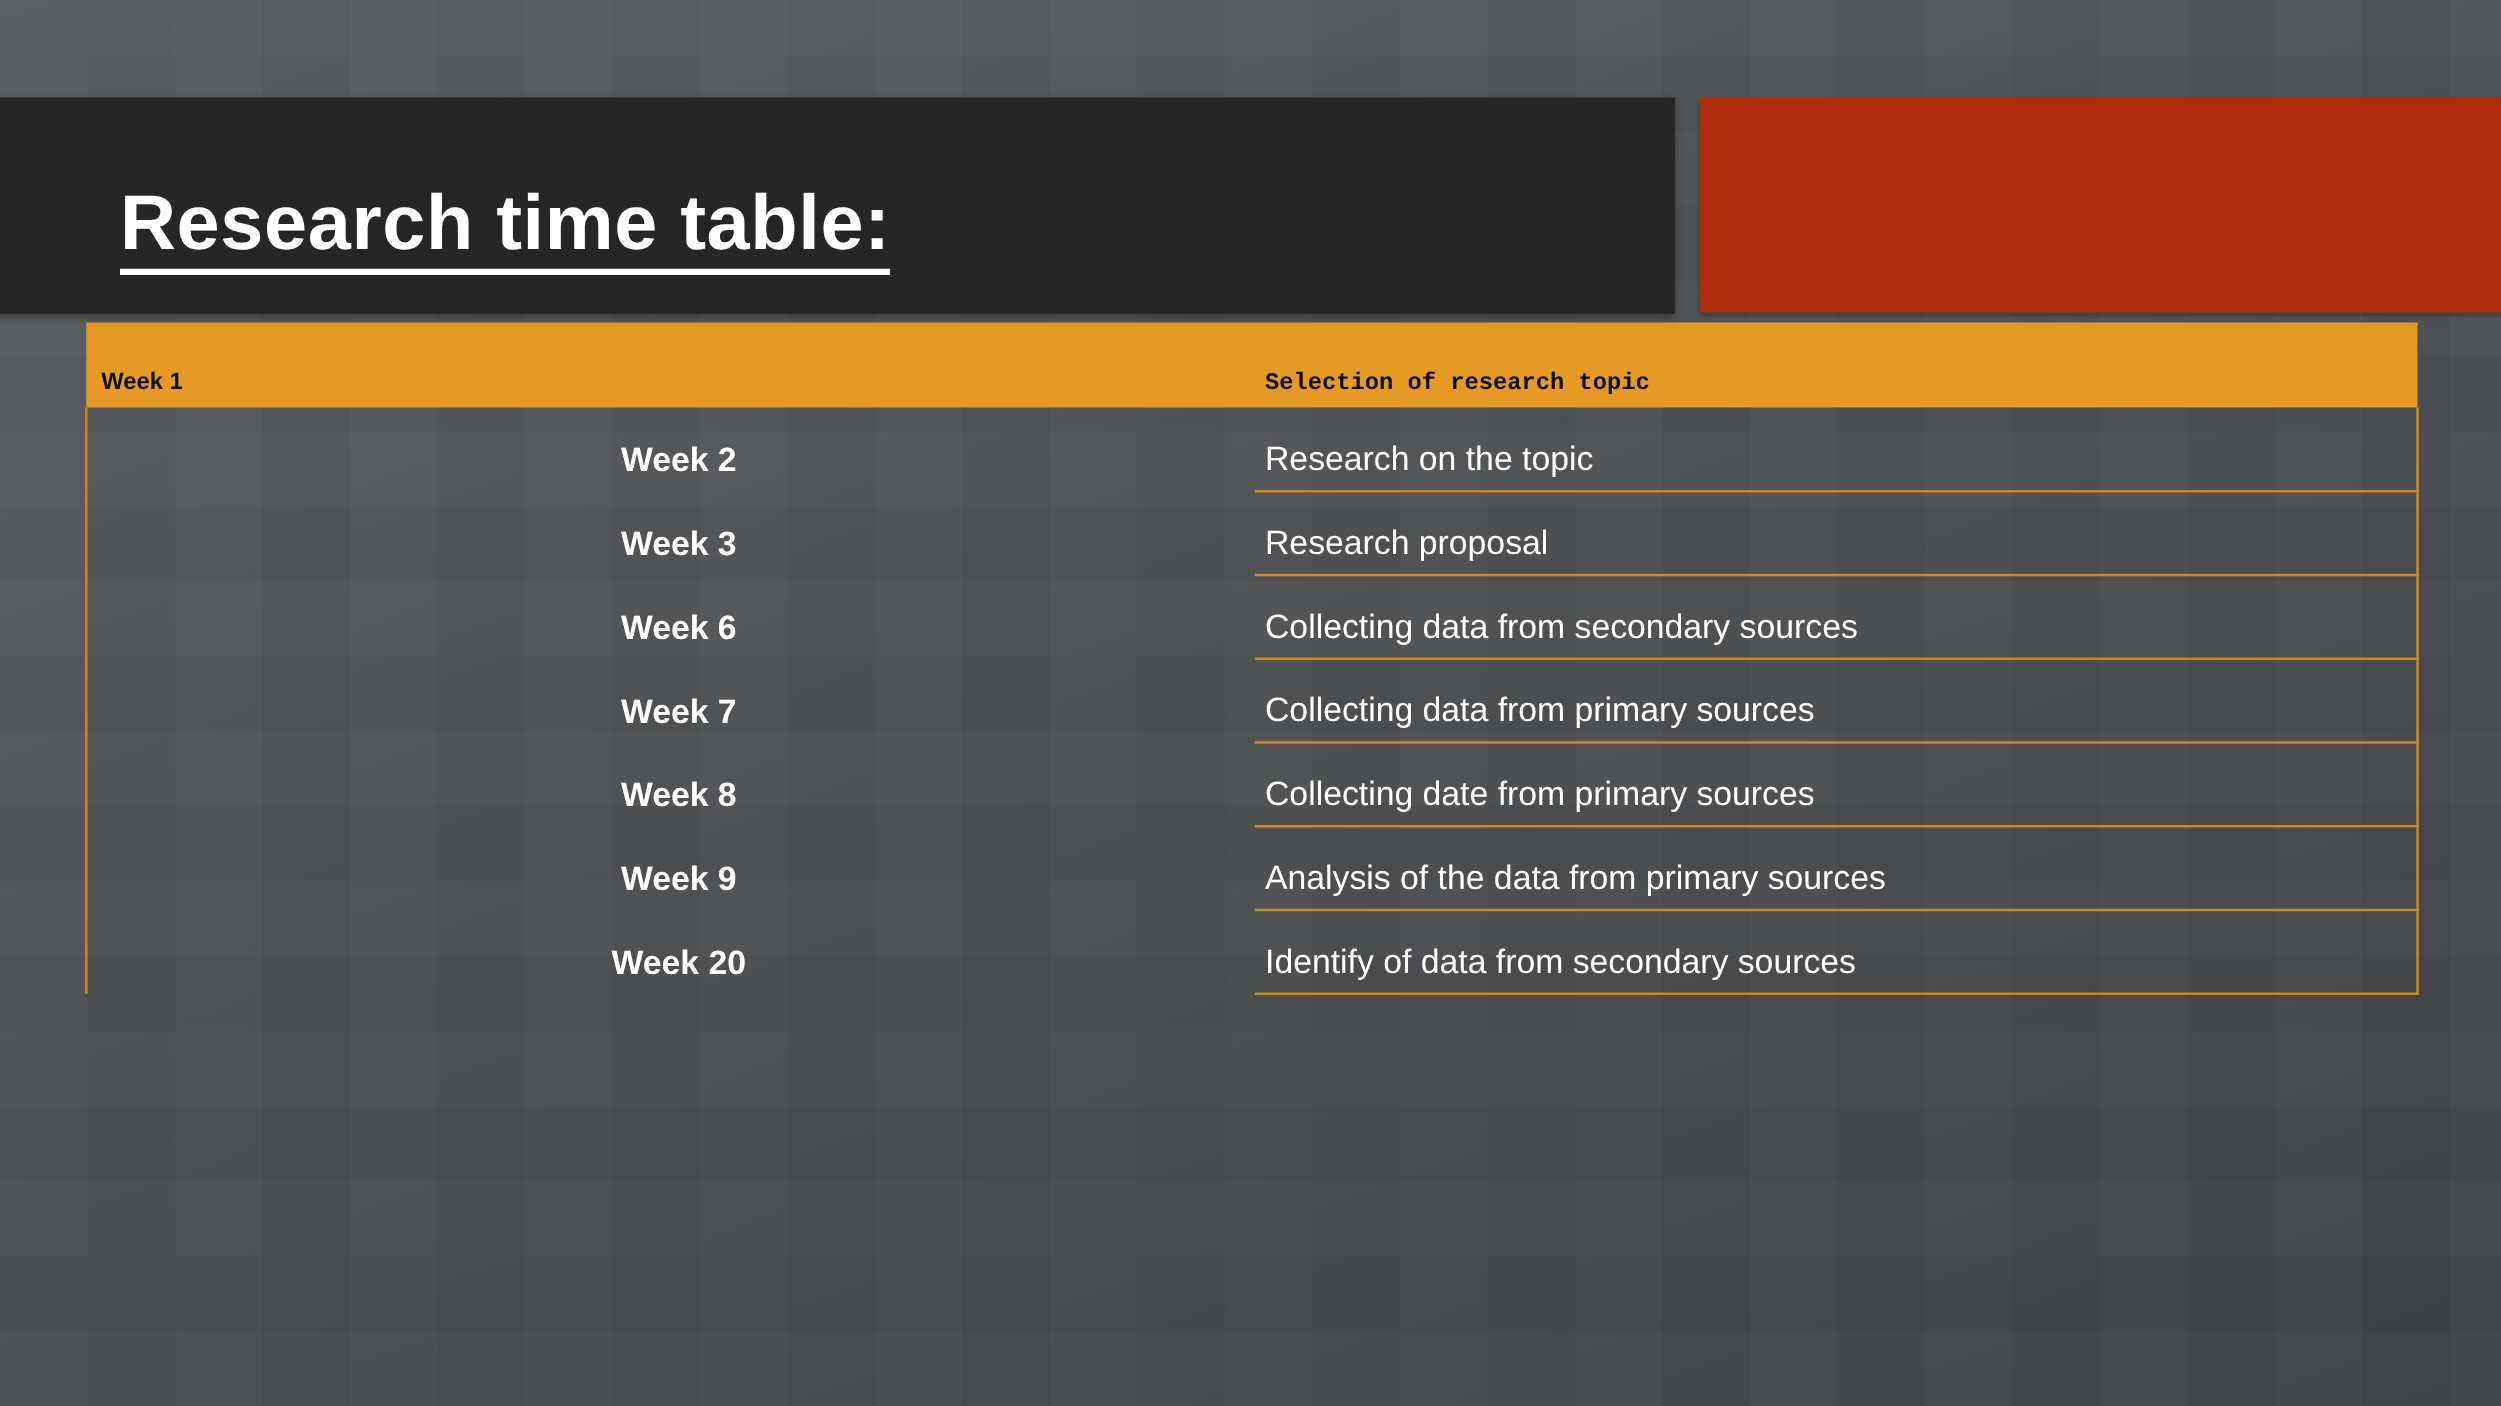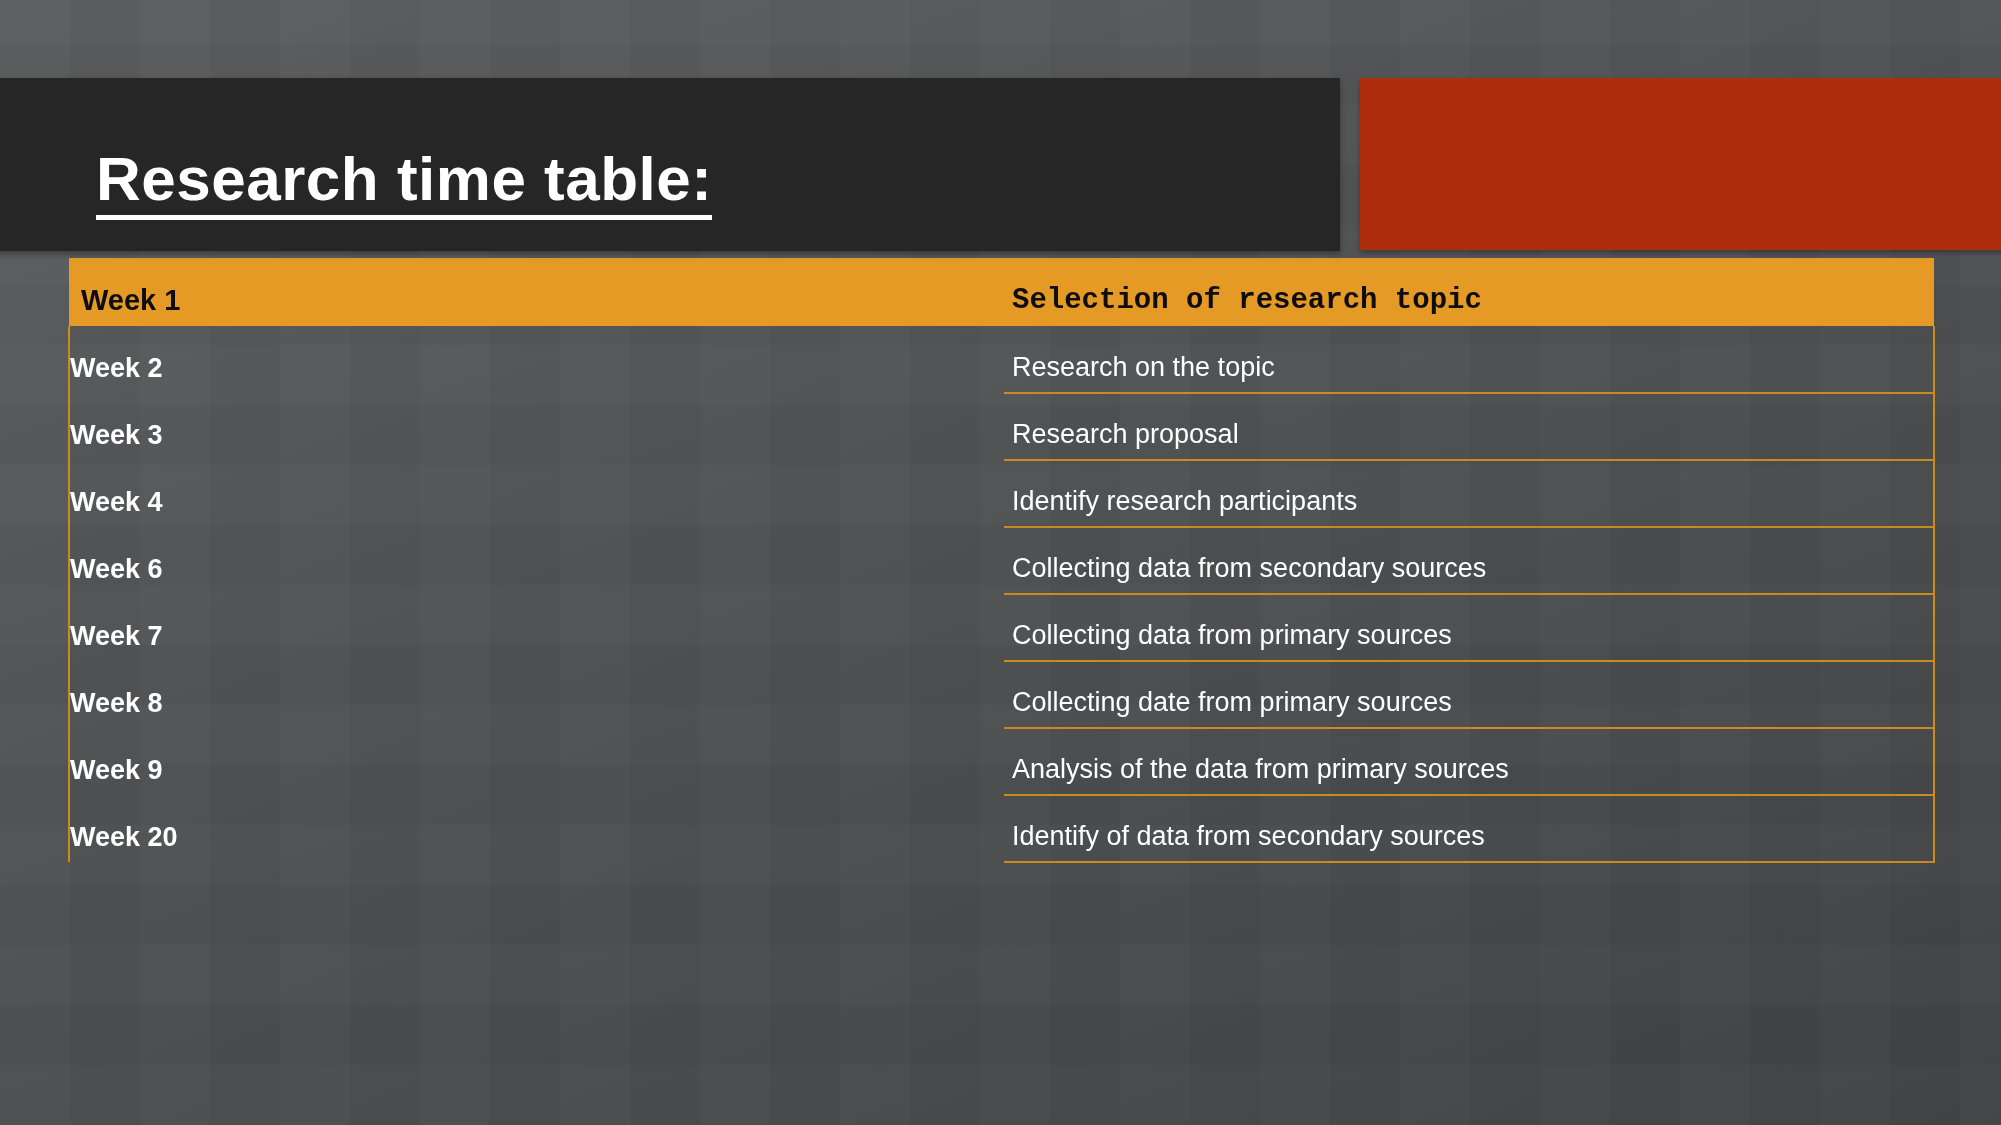--- a/index.html
+++ b/index.html
@@ -92,34 +92,35 @@
     font-size: 27px;
     color: #ffffff;
   }
 
   
   .tt-table tr.head { height: 68px; }
   .tt-table tr.head td {
     background: #E59A26;
     color: #0d0d0d;
     font-weight: bold;
-    font-size: 29px;
+    font-size: 19px;
     vertical-align: bottom;
     padding-bottom: 9px;
   }
   .tt-table tr.head td.week-cell { padding-left: 12px; }
   .tt-table tr.head td.task-cell { padding-left: 8px; font-family: Liberation Mono, monospace; }
 
   
   .tt-table tr.body td.week-cell {
     font-weight: bold;
-    padding-left: 0;
+    padding-left: 12px;
     border-left: 2px solid #C98A1E;
     vertical-align: bottom;
     padding-bottom: 9px;
+    text-align: center;
   }
   .tt-table tr.body td.task-cell {
     font-weight: normal;
     padding-left: 8px;
     vertical-align: bottom;
     padding-bottom: 9px;
     border-bottom: 2px solid #C98A1E;
     border-right: 2px solid #C98A1E;
   }
   .tt-table tr.body:last-child td.task-cell { }
@@ -166,28 +167,20 @@
 
       <tr class="body">
         <td class="week-cell">
           <span class="cell-inner">Week 3</span>
         </td>
         <td class="task-cell">
           <span class="cell-inner">Research proposal</span>
         </td>
       </tr>
 
-      <tr class="body">
-        <td class="week-cell">
-          <span class="cell-inner">Week 4</span>
-        </td>
-        <td class="task-cell">
-          <span class="cell-inner">Identify research participants</span>
-        </td>
-      </tr>
 
 
       <tr class="body">
         <td class="week-cell">
           <span class="cell-inner">Week 6</span>
         </td>
         <td class="task-cell">
           <span class="cell-inner">Collecting data from secondary sources</span>
         </td>
       </tr>

